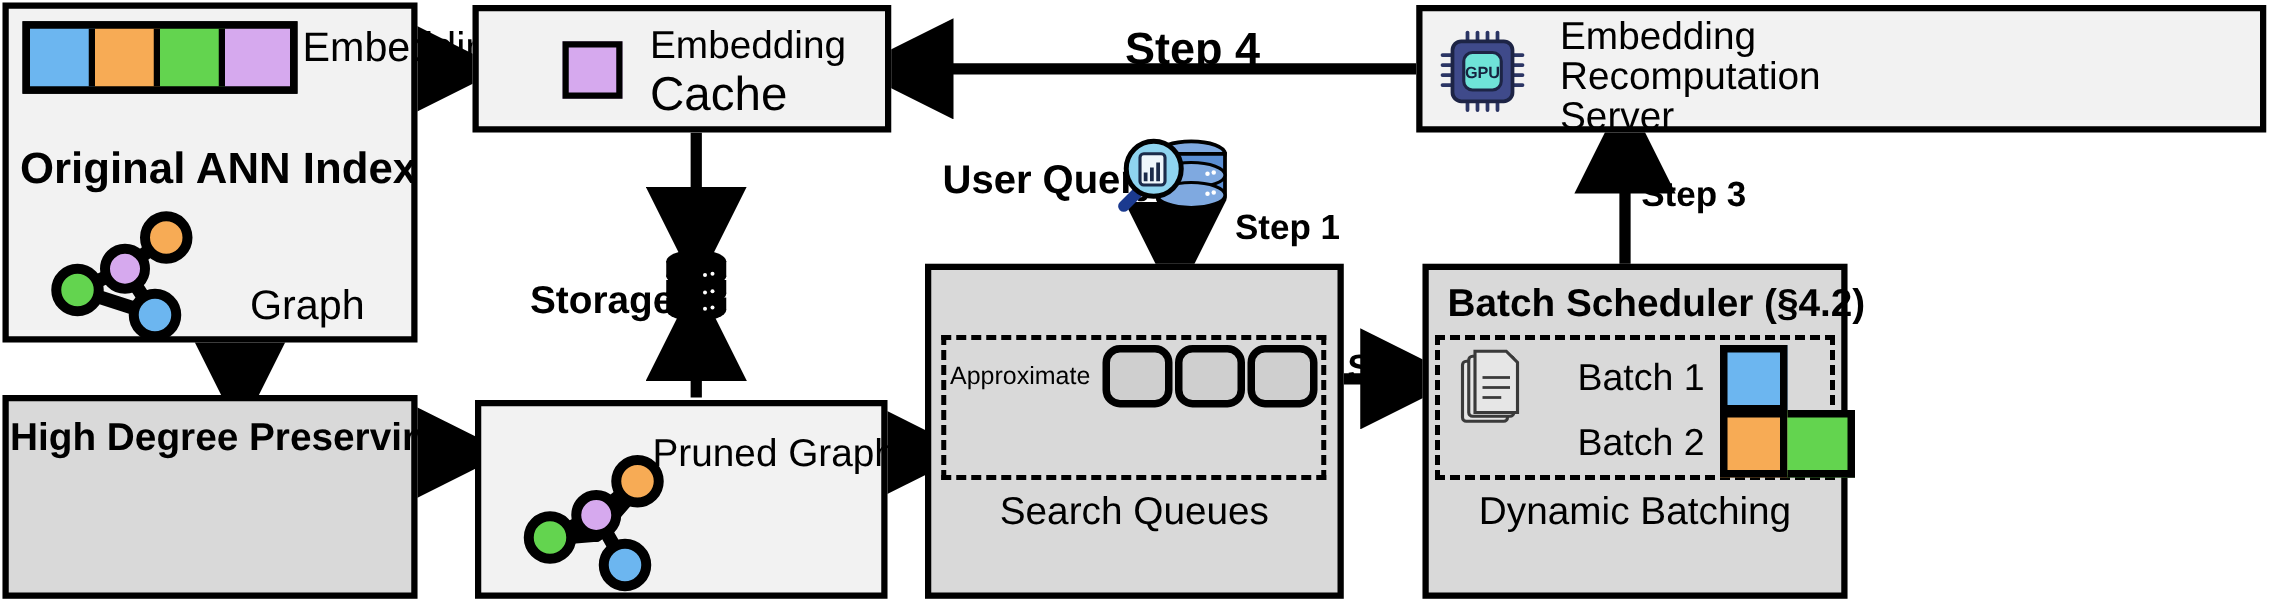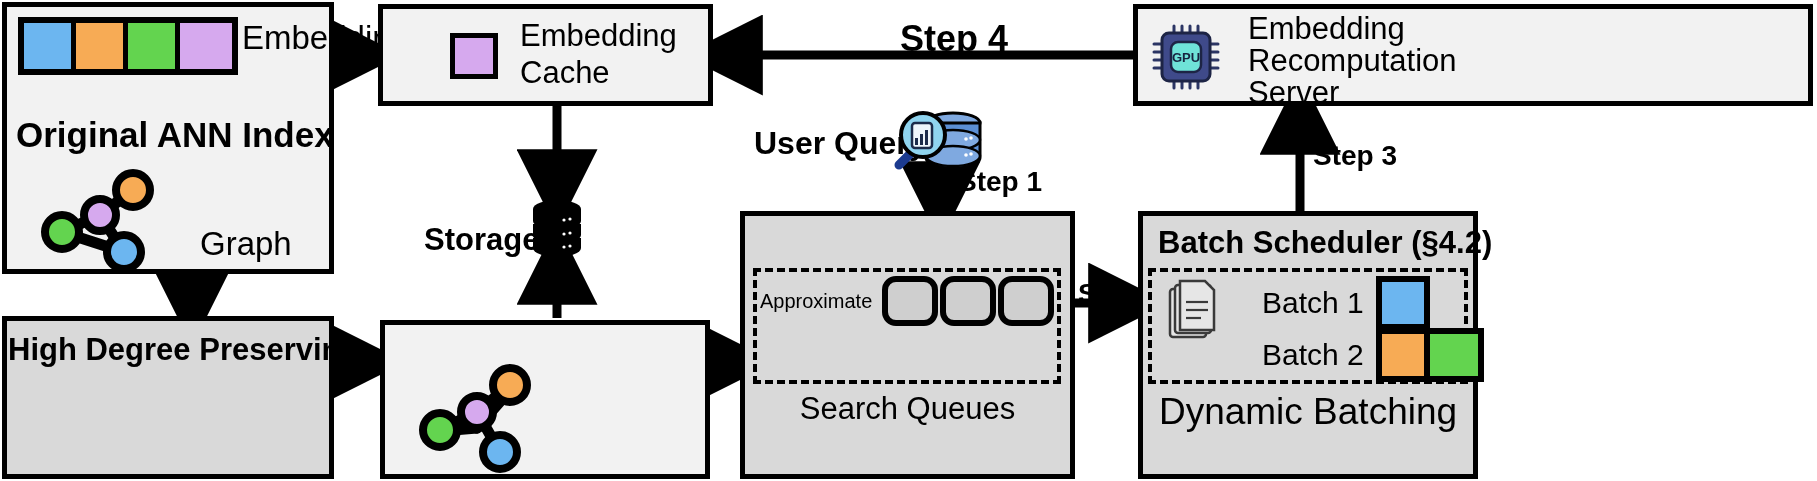--- a/index.html
+++ b/index.html
@@ -79,21 +79,21 @@
   </svg>
 
   <div class="box gray" style="left:2px;top:316px;width:332px;height:163px;">
   </div>
   <div class="lbl bold ctr" style="left:8px;top:332px;width:320px;font-size:31px;">High Degree Preserving</div>
 
   <div class="box" style="left:378px;top:4px;width:335px;height:102px;">
   </div>
   <div class="chip" style="left:450px;top:33px;width:48px;height:46px;background:#d6a9ee;"></div>
   <div class="lbl" style="left:520px;top:18px;font-size:31px;">Embedding</div>
-  <div class="lbl" style="left:520px;top:55px;font-size:31px;">Cache</div>
+  <div class="lbl" style="left:520px;top:55px;font-size:38px;">Cache</div>
 
   <div class="lbl bold" style="left:424px;top:222px;font-size:31px;">Storage</div>
   <svg class="overlay" viewBox="0 0 1817 481">
     <g fill="#000">
       <ellipse cx="557" cy="209" rx="24" ry="9"></ellipse>
       <rect x="533" y="209" width="48" height="12"></rect>
       <ellipse cx="557" cy="221" rx="24" ry="9"></ellipse>
       <rect x="533" y="224" width="48" height="11"></rect>
       <ellipse cx="557" cy="235" rx="24" ry="9"></ellipse>
       <rect x="533" y="238" width="48" height="10"></rect>
@@ -104,20 +104,21 @@
         <circle cx="564" cy="220" r="1.6"></circle>
       <circle cx="570" cy="233" r="1.6"></circle>
         <circle cx="564" cy="234" r="1.6"></circle>
       <circle cx="570" cy="246" r="1.6"></circle>
         <circle cx="564" cy="247" r="1.6"></circle>
     </g>
   </svg>
 
   <div class="box" style="left:380px;top:320px;width:330px;height:159px;">
   </div>
+  <div class="lbl" style="left:522px;top:345px;font-size:31px;">Pruned Graph</div>
   <svg class="overlay" viewBox="0 0 1817 481">
     <g stroke="#000" stroke-width="11" stroke-linecap="round">
       <line x1="477" y1="428" x2="453" y2="430"></line>
       <line x1="477" y1="428" x2="510" y2="390"></line>
       <line x1="477" y1="428" x2="477" y2="428"></line>
       <line x1="477" y1="412" x2="510" y2="385"></line>
       <line x1="477" y1="412" x2="440" y2="430"></line>
       <line x1="477" y1="412" x2="500" y2="452"></line>
     </g>
     <circle cx="510" cy="385" r="17" fill="#f7ab55" stroke="#000" stroke-width="8"></circle>
@@ -138,21 +139,21 @@
       <circle cx="966" cy="155" r="1.8" fill="#fff"></circle>
         <circle cx="971" cy="154" r="1.8" fill="#fff"></circle>
       <line x1="912" y1="152" x2="899" y2="165" stroke="#1b3a8f" stroke-width="9" stroke-linecap="round"></line>
       <circle cx="923" cy="135" r="22" fill="#8fd4ef" stroke="#000" stroke-width="4"></circle>
       <rect x="912" y="123" width="20" height="25" rx="3" fill="#eef6fb" stroke="#1b2b4a" stroke-width="2.5"></rect>
       <rect x="915" y="138" width="3" height="7" fill="#1b2b4a"></rect>
       <rect x="920" y="134" width="3" height="11" fill="#1b2b4a"></rect>
       <rect x="925" y="130" width="3" height="15" fill="#1b2b4a"></rect>
     </g>
   </svg>
-  <div class="lbl bold" style="left:958px;top:166px;font-size:28px;">Step 1</div>
+  <div class="lbl bold" style="left:988px;top:166px;font-size:28px;">Step 1</div>
 
   <div class="box gray" style="left:740px;top:211px;width:335px;height:268px;">
   </div>
   <div class="dash" style="left:753px;top:268px;width:308px;height:116px;"></div>
   <div class="sqrow" style="left:760px;top:275px;width:296px;height:52px;">
     <span class="lbl" style="position:static;font-size:20px;flex:0 0 auto;">Approximate</span>
     <span style="flex:1 1 auto;"></span>
     <span class="qbox"></span>
     <span class="qbox"></span>
     <span class="qbox"></span>
@@ -181,21 +182,21 @@
 
   <div class="sqrow" style="left:1262px;top:276px;height:54px;align-items:center;">
     <span class="lbl" style="position:static;font-size:30px;">Batch 1</span>
     <span class="batchsq" style="background:#6cb6f0;margin-left:12px;"></span>
   </div>
   <div class="sqrow" style="left:1262px;top:328px;height:54px;align-items:center;text-align:right;">
     <span class="lbl" style="position:static;font-size:30px;">Batch 2</span>
     <span class="batchsq" style="background:#f7ab55;margin-left:12px;"></span>
     <span class="batchsq" style="background:#63d44f;border-left:none;"></span>
   </div>
-  <div class="lbl ctr" style="left:1142px;top:391px;width:332px;font-size:37px;">Dynamic Batching</div>
+  <div class="lbl ctr" style="left:1142px;top:391px;width:332px;font-size:31px;">Dynamic Batching</div>
 
   <div class="lbl bold" style="left:1313px;top:140px;font-size:28px;">Step 3</div>
 
   <div class="box" style="left:1133px;top:4px;width:680px;height:102px;">
   </div>
   <svg class="overlay" viewBox="0 0 1817 481">
     <g stroke="#2b3564" stroke-width="3" stroke-linecap="round">
       <line x1="1174" y1="26" x2="1174" y2="34"></line>
         <line x1="1182" y1="26" x2="1182" y2="34"></line>
       <line x1="1190" y1="26" x2="1190" y2="34"></line>

